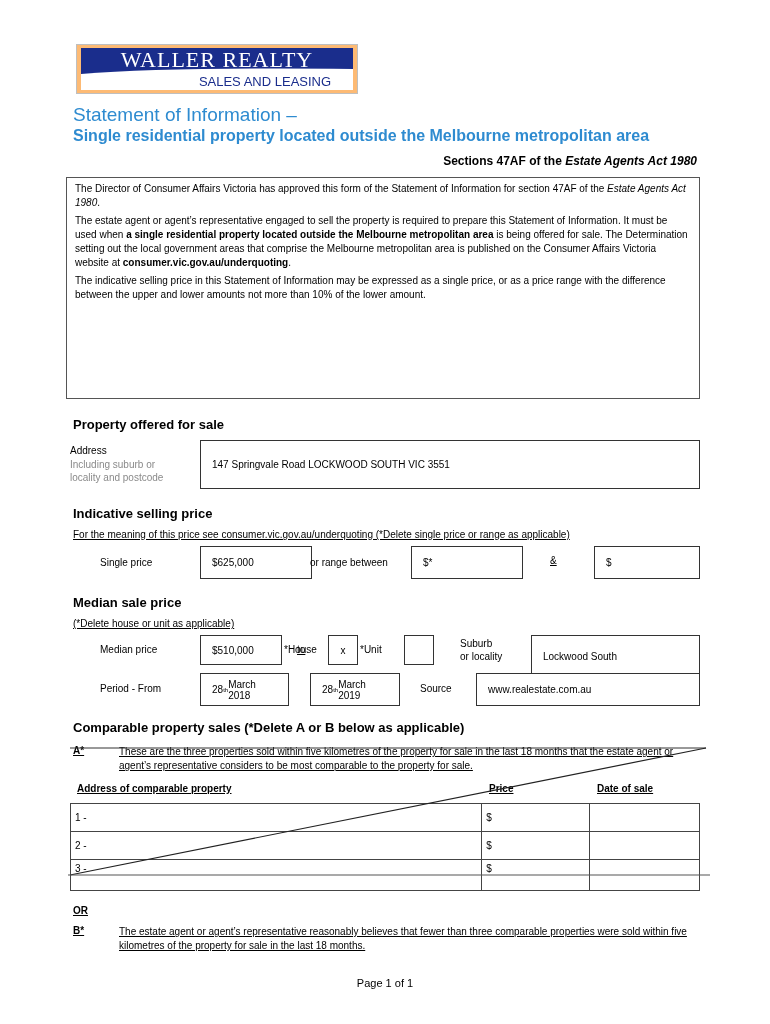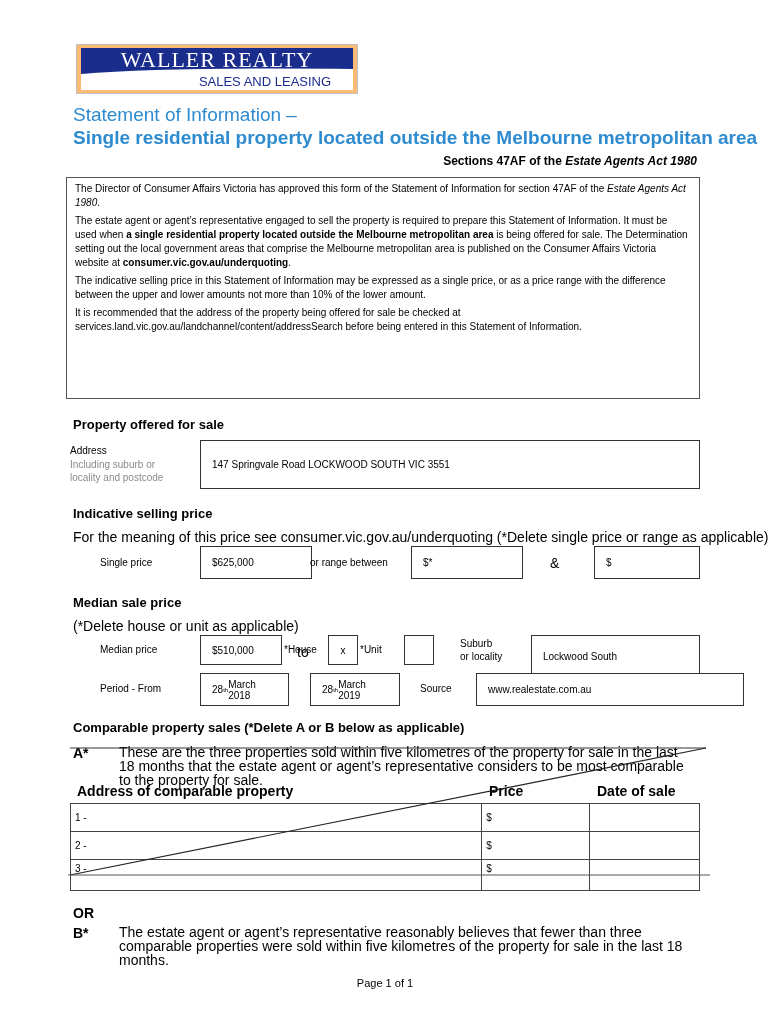--- a/index.html
+++ b/index.html
@@ -2,31 +2,31 @@
 <html><head>
 <meta charset="utf-8">
 <style>
   html, body { margin:0; padding:0; background:#ffffff; }
   body { width:770px; height:1024px; position:relative; overflow:hidden;
          font-family:"Liberation Sans", "DejaVu Sans", sans-serif; color:#000; }
   .abs { position:absolute; }
   .logo { left:76px; top:44px; width:280px; height:48px; border:1px solid #bfbfbf; background:#fdba74; overflow:hidden; }
   .logo svg { display:block; }
   .title1 { left:73px; top:104px; font-size:19px; color:#2e8bd0; }
-  .title2 { left:73px; top:127px; font-size:19px; font-weight:bold; color:#2e8bd0; white-space:nowrap; }
+  .title2 { left:73px; top:127px; font-size:16px; font-weight:bold; color:#2e8bd0; white-space:nowrap; }
   .sections { right:73px; top:154px; font-size:12px; font-weight:bold; }
   .sections i { font-style:italic; }
   .instr { left:66px; top:177px; width:634px; height:222px; border:1px solid #555; box-sizing:border-box;
            padding:4px 8px; font-size:10px; line-height:14px; }
   .instr p { margin:0 0 4px 0; }
   .h2 { font-size:13px; font-weight:bold; }
   .lbl { font-size:10px; text-align:left; }
   .grey { color:#8a8a8a; }
   .box { border:1px solid #333; box-sizing:border-box; font-size:10px; padding:0 11px; display:flex; align-items:center; background:#fff; }
-  .small { font-size:14px; }
+  .small { font-size:10px;text-decoration:underline; }
   table.comp { border-collapse:collapse; position:absolute; left:70px; top:803px; width:630px; font-size:10px; }
   table.comp td { border:1px solid #444; height:27px; padding:0 4px; vertical-align:middle; }
   sup { font-size:6px; }
   .footer { left:0; width:770px; top:977px; text-align:center; font-size:11px; }
   .strike-svg { left:0; top:0; width:770px; height:1024px; pointer-events:none; }
 </style>
 </head>
 <body>
 
 <div class="abs logo">
@@ -41,21 +41,20 @@
 <div class="abs title1">Statement of Information –</div>
 <div class="abs title2">Single residential property located outside the Melbourne metropolitan area</div>
 <div class="abs sections">
   <span>Sections 47AF of the </span><i>Estate Agents Act 1980</i>
 </div>
 
 <div class="abs instr">
   <p><span>The Director of Consumer Affairs Victoria has approved this form of the Statement of Information for section 47AF of the </span><i>Estate Agents Act 1980</i><span>.</span></p>
   <p><span>The estate agent or agent’s representative engaged to sell the property is required to prepare this Statement of Information. It must be used when </span><b>a single residential property located outside the Melbourne metropolitan area</b><span> is being offered for sale. The Determination setting out the local government areas that comprise the Melbourne metropolitan area is published on the Consumer Affairs Victoria website at </span><b>consumer.vic.gov.au/underquoting</b><span>.</span></p>
   <p>The indicative selling price in this Statement of Information may be expressed as a single price, or as a price range with the difference between the upper and lower amounts not more than 10% of the lower amount.</p>
-  <p>It is recommended that the address of the property being offered for sale be checked at services.land.vic.gov.au/landchannel/content/addressSearch before being entered in this Statement of Information.</p>
 </div>
 
 <div class="abs h2" style="left:73px;top:417px;">Property offered for sale</div>
 <div class="abs lbl" style="left:70px;top:444px;width:128px;line-height:13.5px;">
   <div>Address</div>
   <div class="grey">Including suburb or</div>
   <div class="grey">locality and postcode</div>
 </div>
 <div class="abs box" style="left:200px;top:440px;width:500px;height:49px;">147 Springvale Road LOCKWOOD SOUTH VIC  3551</div>
 
@@ -89,21 +88,21 @@
     <sup>th</sup>
     <span> March 2018</span>
 </div>
 <div class="abs small" style="left:297px;top:644px;">to</div>
 <div class="abs box" style="left:310px;top:673px;width:90px;height:33px;">
   <span>28</span>
     <sup>th</sup>
     <span> March 2019</span>
 </div>
 <div class="abs lbl" style="left:420px;top:683px;width:54px;">Source</div>
-<div class="abs box" style="left:476px;top:673px;width:268px;height:33px;">www.realestate.com.au</div>
+<div class="abs box" style="left:476px;top:673px;width:224px;height:33px;">www.realestate.com.au</div>
 
 <div class="abs h2" style="left:73px;top:720px;">Comparable property sales (*Delete A or B below as applicable)</div>
 <div class="abs small" style="left:73px;top:745px;font-weight:bold;">A*</div>
 <div class="abs small" style="left:119px;top:745px;width:570px;line-height:14px;">These are the three properties sold within five kilometres of the property for sale in the last 18 months that the estate agent or agent’s representative considers to be most comparable to the property for sale.</div>
 
 <div class="abs small" style="left:77px;top:783px;font-weight:bold;">Address of comparable property</div>
 <div class="abs small" style="left:489px;top:783px;font-weight:bold;">Price</div>
 <div class="abs small" style="left:597px;top:783px;font-weight:bold;">Date of sale</div>
 
 <table class="comp">

